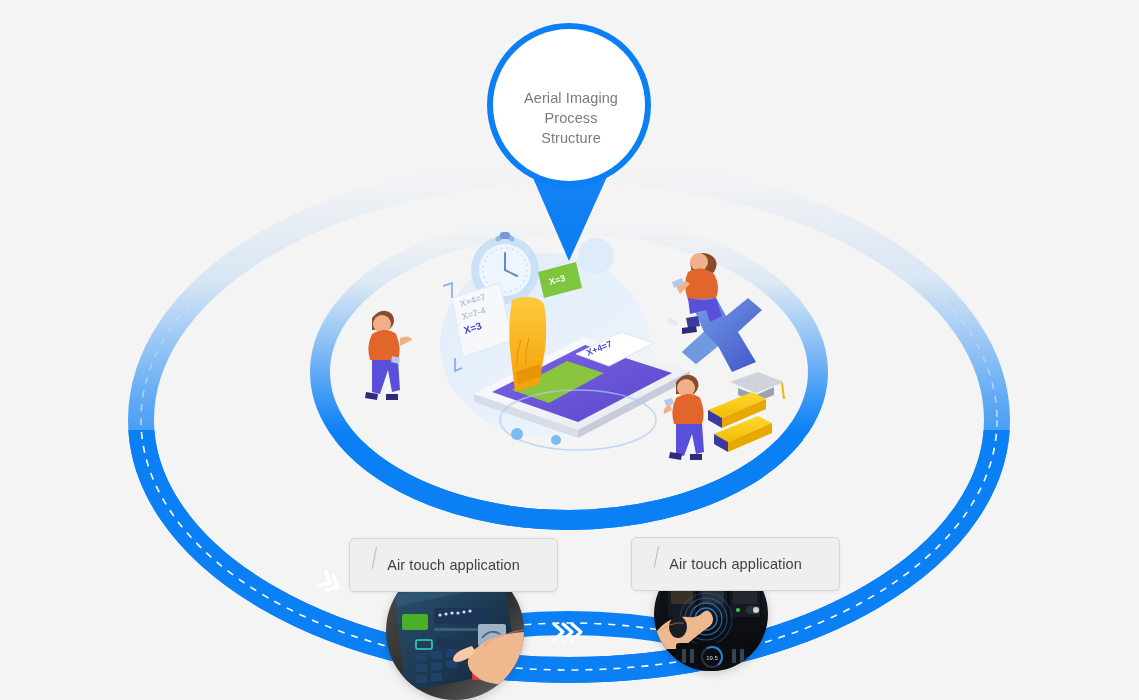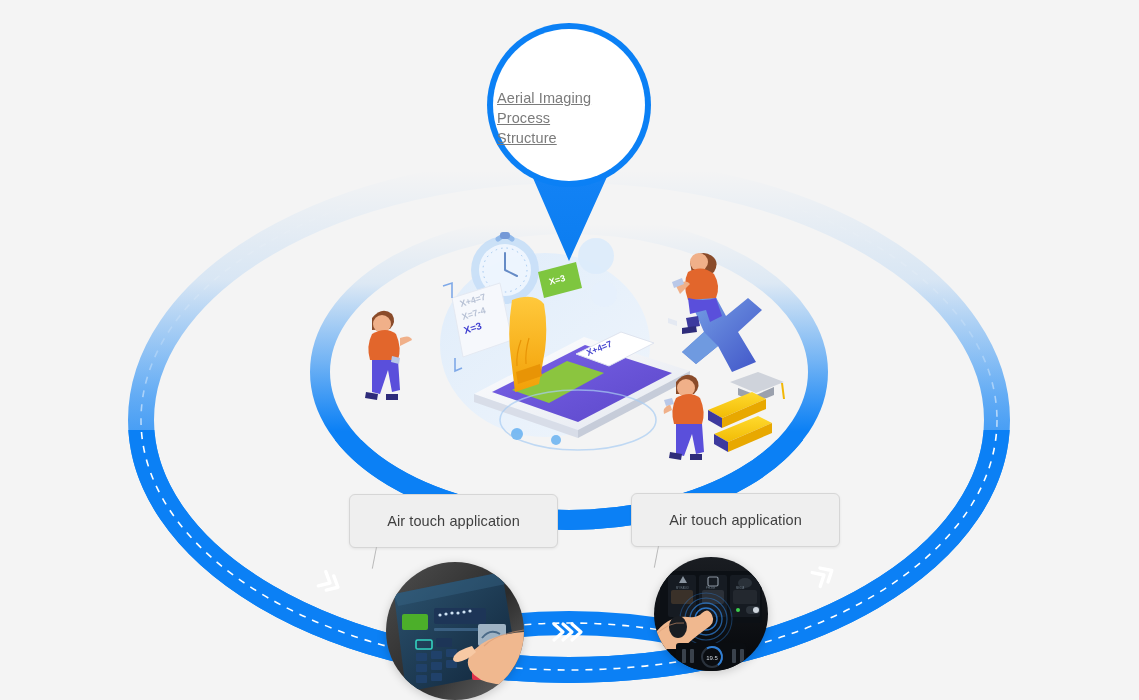--- a/index.html
+++ b/index.html
@@ -31,40 +31,40 @@
     left: 480px;
     top: 18px;
     width: 180px;
     height: 250px;
   }
   #pin-title {
     position: absolute;
     left: 497px;
     top: 88px;
     width: 148px;
-    text-align: left;
+    text-align: center;
     font-size: 14.5px;
     line-height: 20px;
     color: #7b7b7b;
     letter-spacing: 0.1px;
     white-space: pre-line;
-    text-decoration: underline;
   }
   
   .callout {
     position: absolute;
     height: 54px;
     background: #efefef;
     border: 1px solid #d6d6d6;
     border-radius: 6px;
     box-shadow: 0 1px 3px rgba(0,0,0,0.07);
     display: flex;
     align-items: center;
     justify-content: center;
     box-sizing: border-box;
+    margin-top: 44px;
   }
   .callout-text {
     font-size: 14.5px;
     color: #3f3f3f;
     letter-spacing: 0.1px;
   }
   #callout-left  { left: 349px; top: 494px; width: 209px; }
   #callout-right { left: 631px; top: 493px; width: 209px; }
   .callout-leader {
     position: absolute;

